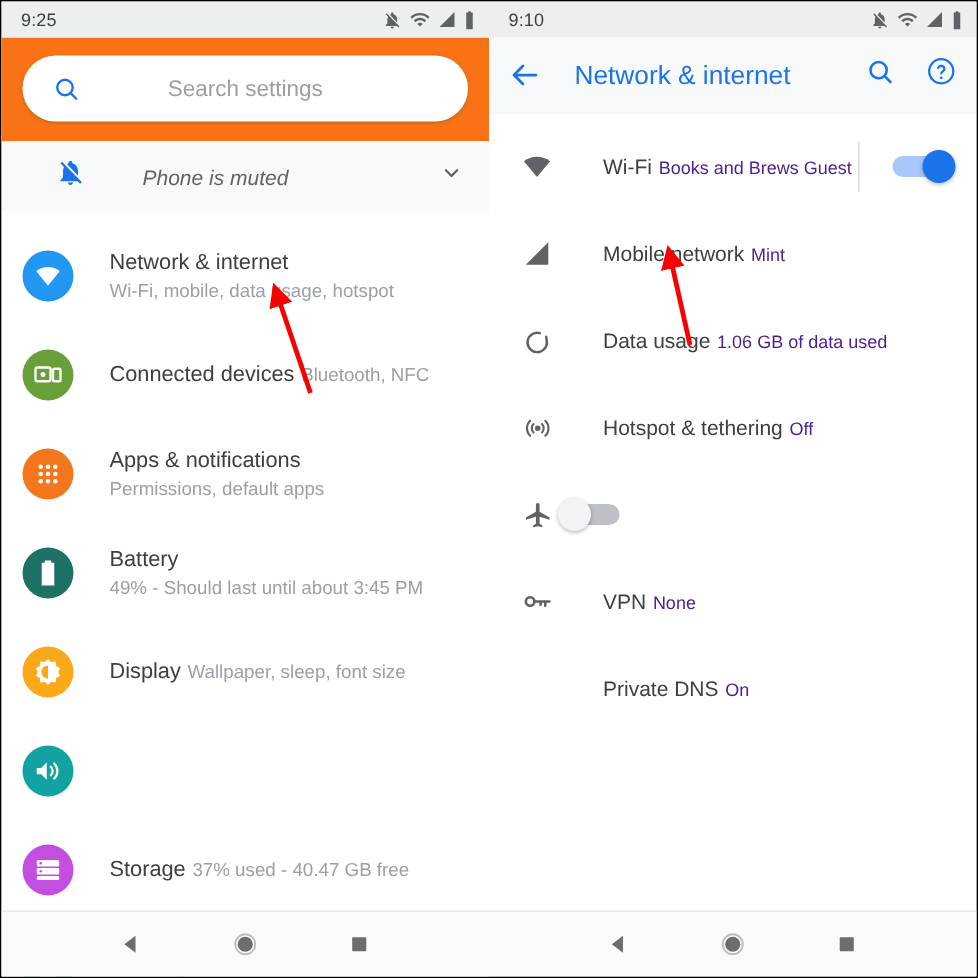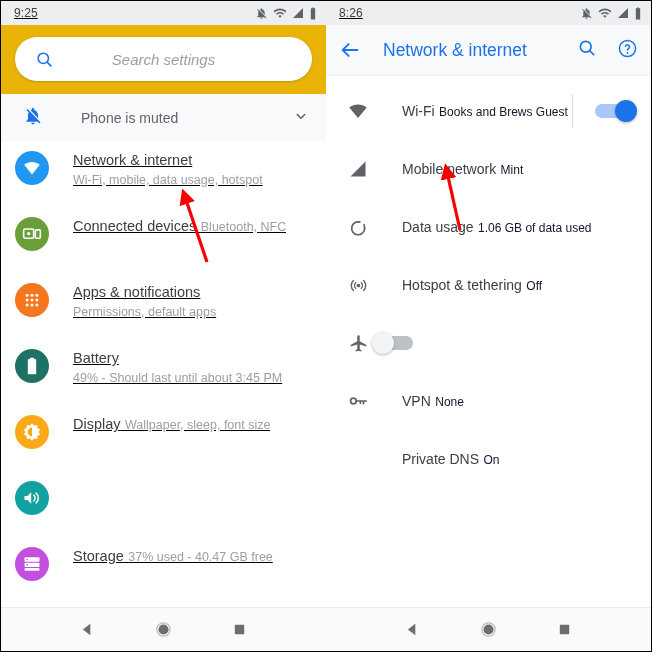--- a/index.html
+++ b/index.html
@@ -34,40 +34,38 @@
   .pane-right { left: 325px; }
 
   
   .statusbar {
     position: relative;
     height: 24px;
     background: #eceef0;
     display: flex;
     align-items: center;
     padding: 0 9px 0 13px;
-    text-decoration: underline;
   }
   .statusbar-time {
     font-size: 12px;
     color: #3c4043;
     letter-spacing: .1px;
   }
   .statusbar-icons {
     margin-left: auto;
     display: flex;
     align-items: center;
     gap: 5px;
   }
   .sb-icon { display: block; }
 
   
   .search-area {
-    background: #eab308;
+    background: #f97316;
     padding: 12px 14px 13px 14px;
-    font-style: italic;
   }
   .search-bar {
     height: 44px;
     background: #ffffff;
     border-radius: 24px;
     display: flex;
     align-items: center;
     padding: 0 18px;
     box-shadow: 0 1px 3px rgba(60,64,67,.18), 0 1px 1px rgba(60,64,67,.10);
   }
@@ -83,39 +81,40 @@
     color: #9aa0a6;
     padding-right: 22px;
   }
 
   
   .muted-row {
     background: #f8f9fa;
     height: 48px;
     display: flex;
     align-items: center;
-    padding: 0 16px 0 22px;
+    padding: 0 16px 0 36px;
     border-bottom: 1px solid #ffffff;
+    font-style: italic;
   }
   .muted-icon { width: 26px; flex: 0 0 auto; }
   .muted-label {
     font-size: 14px;
     color: #5f6368;
     margin-left: 32px;
   }
   .muted-chevron { margin-left: auto; }
 
   
   .settings-list { padding-top: 9px; background: #ffffff; }
 
   .settings-item {
     display: flex;
+    align-items: center;
     height: 66px;
     padding: 0 16px 0 14px;
-    text-decoration: underline;
   }
   .item-badge {
     width: 34px; height: 34px;
     border-radius: 50%;
     flex: 0 0 auto;
     display: flex; align-items: center; justify-content: center;
   }
   .item-text { margin-left: 24px; overflow: hidden; }
   .item-title {
     font-size: 14.5px;
@@ -170,21 +169,21 @@
   }
   .net-text { margin-left: 30px; overflow: hidden; flex: 1; }
   .net-title {
     font-size: 14px;
     color: #3c4043;
     line-height: 19px;
     white-space: nowrap;
   }
   .net-sub {
     font-size: 12px;
-    color: #0f172a;
+    color: #4c1d95;
     line-height: 17px;
     margin-top: 1px;
     white-space: nowrap;
     text-align: center;
   }
 
   
   .net-divider {
     width: 1px;
     height: 34px;
@@ -409,21 +408,21 @@
           <span class="item-title">Security &amp; location</span>
         </span>
       </div>
 
     </div>
   </div>
 
   <div class="pane pane-right">
 
     <div class="statusbar">
-      <span class="statusbar-time">8:26</span>
+      <span class="statusbar-time">9:10</span>
       <span class="statusbar-icons">
         <svg class="sb-icon" width="13" height="13" viewBox="0 0 24 24">
           <path fill="#5f6368" d="M20 18.69L7.84 6.14 5.27 3.49 4 4.76l2.8 2.8v.01c-.52.99-.8 2.16-.8 3.42v5l-2 2v1h13.73l2 2L21 19.72l-1-1.03zM12 22c1.11 0 2-.89 2-2h-4c0 1.11.89 2 2 2zm6-7.32V11c0-3.08-1.64-5.64-4.5-6.32V4c0-.83-.67-1.5-1.5-1.5s-1.5.67-1.5 1.5v.68c-.15.03-.29.08-.42.12-.1.03-.2.07-.3.11h-.01c-.01 0-.01 0-.02.01-.23.09-.46.2-.68.31 0 0-.01 0-.01.01L18 14.68z"></path>
         </svg>
         <svg class="sb-icon" width="14" height="14" viewBox="0 0 24 24">
           <path fill="#5f6368" d="M1 9l2 2c4.97-4.97 13.03-4.97 18 0l2-2C16.93 2.93 7.08 2.93 1 9zm8 8l3 3 3-3c-1.65-1.66-4.34-1.66-6 0zm-4-4l2 2c2.76-2.76 7.24-2.76 10 0l2-2C15.14 9.14 8.87 9.14 5 13z"></path>
         </svg>
         <svg class="sb-icon" width="12" height="12" viewBox="0 0 24 24">
           <path fill="#5f6368" d="M2 22h20V2L2 22z"></path>
         </svg>

